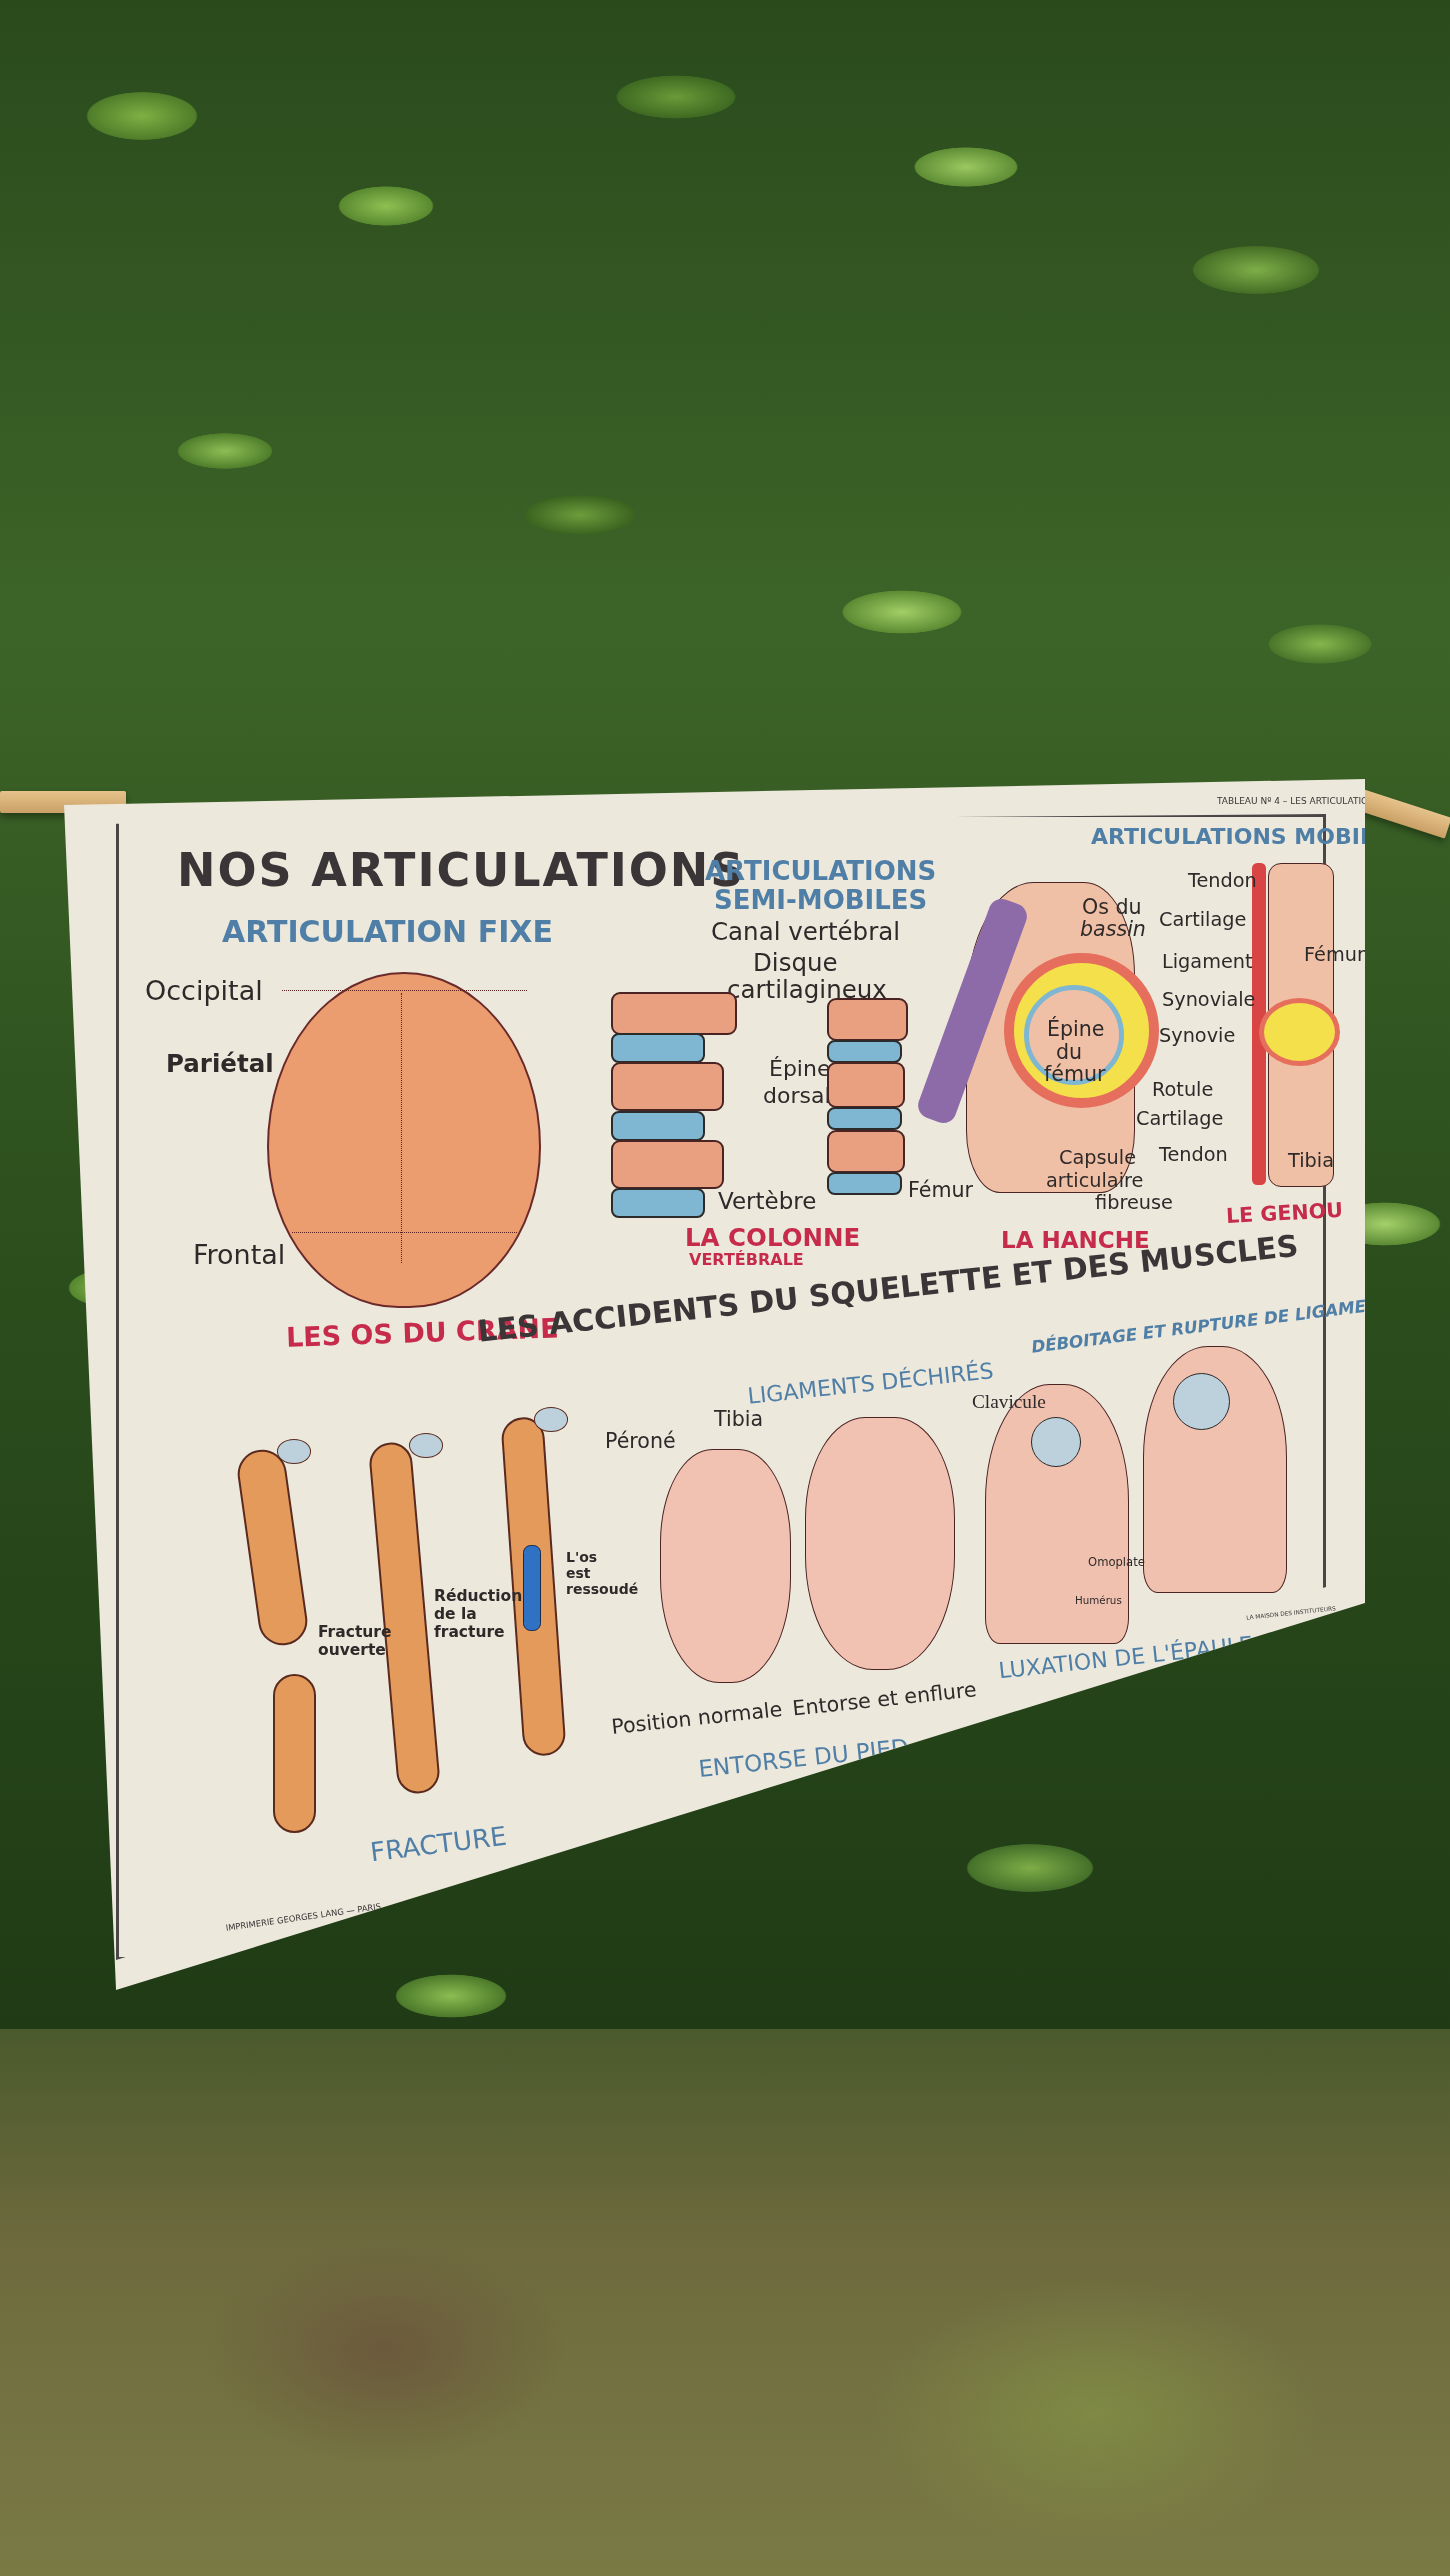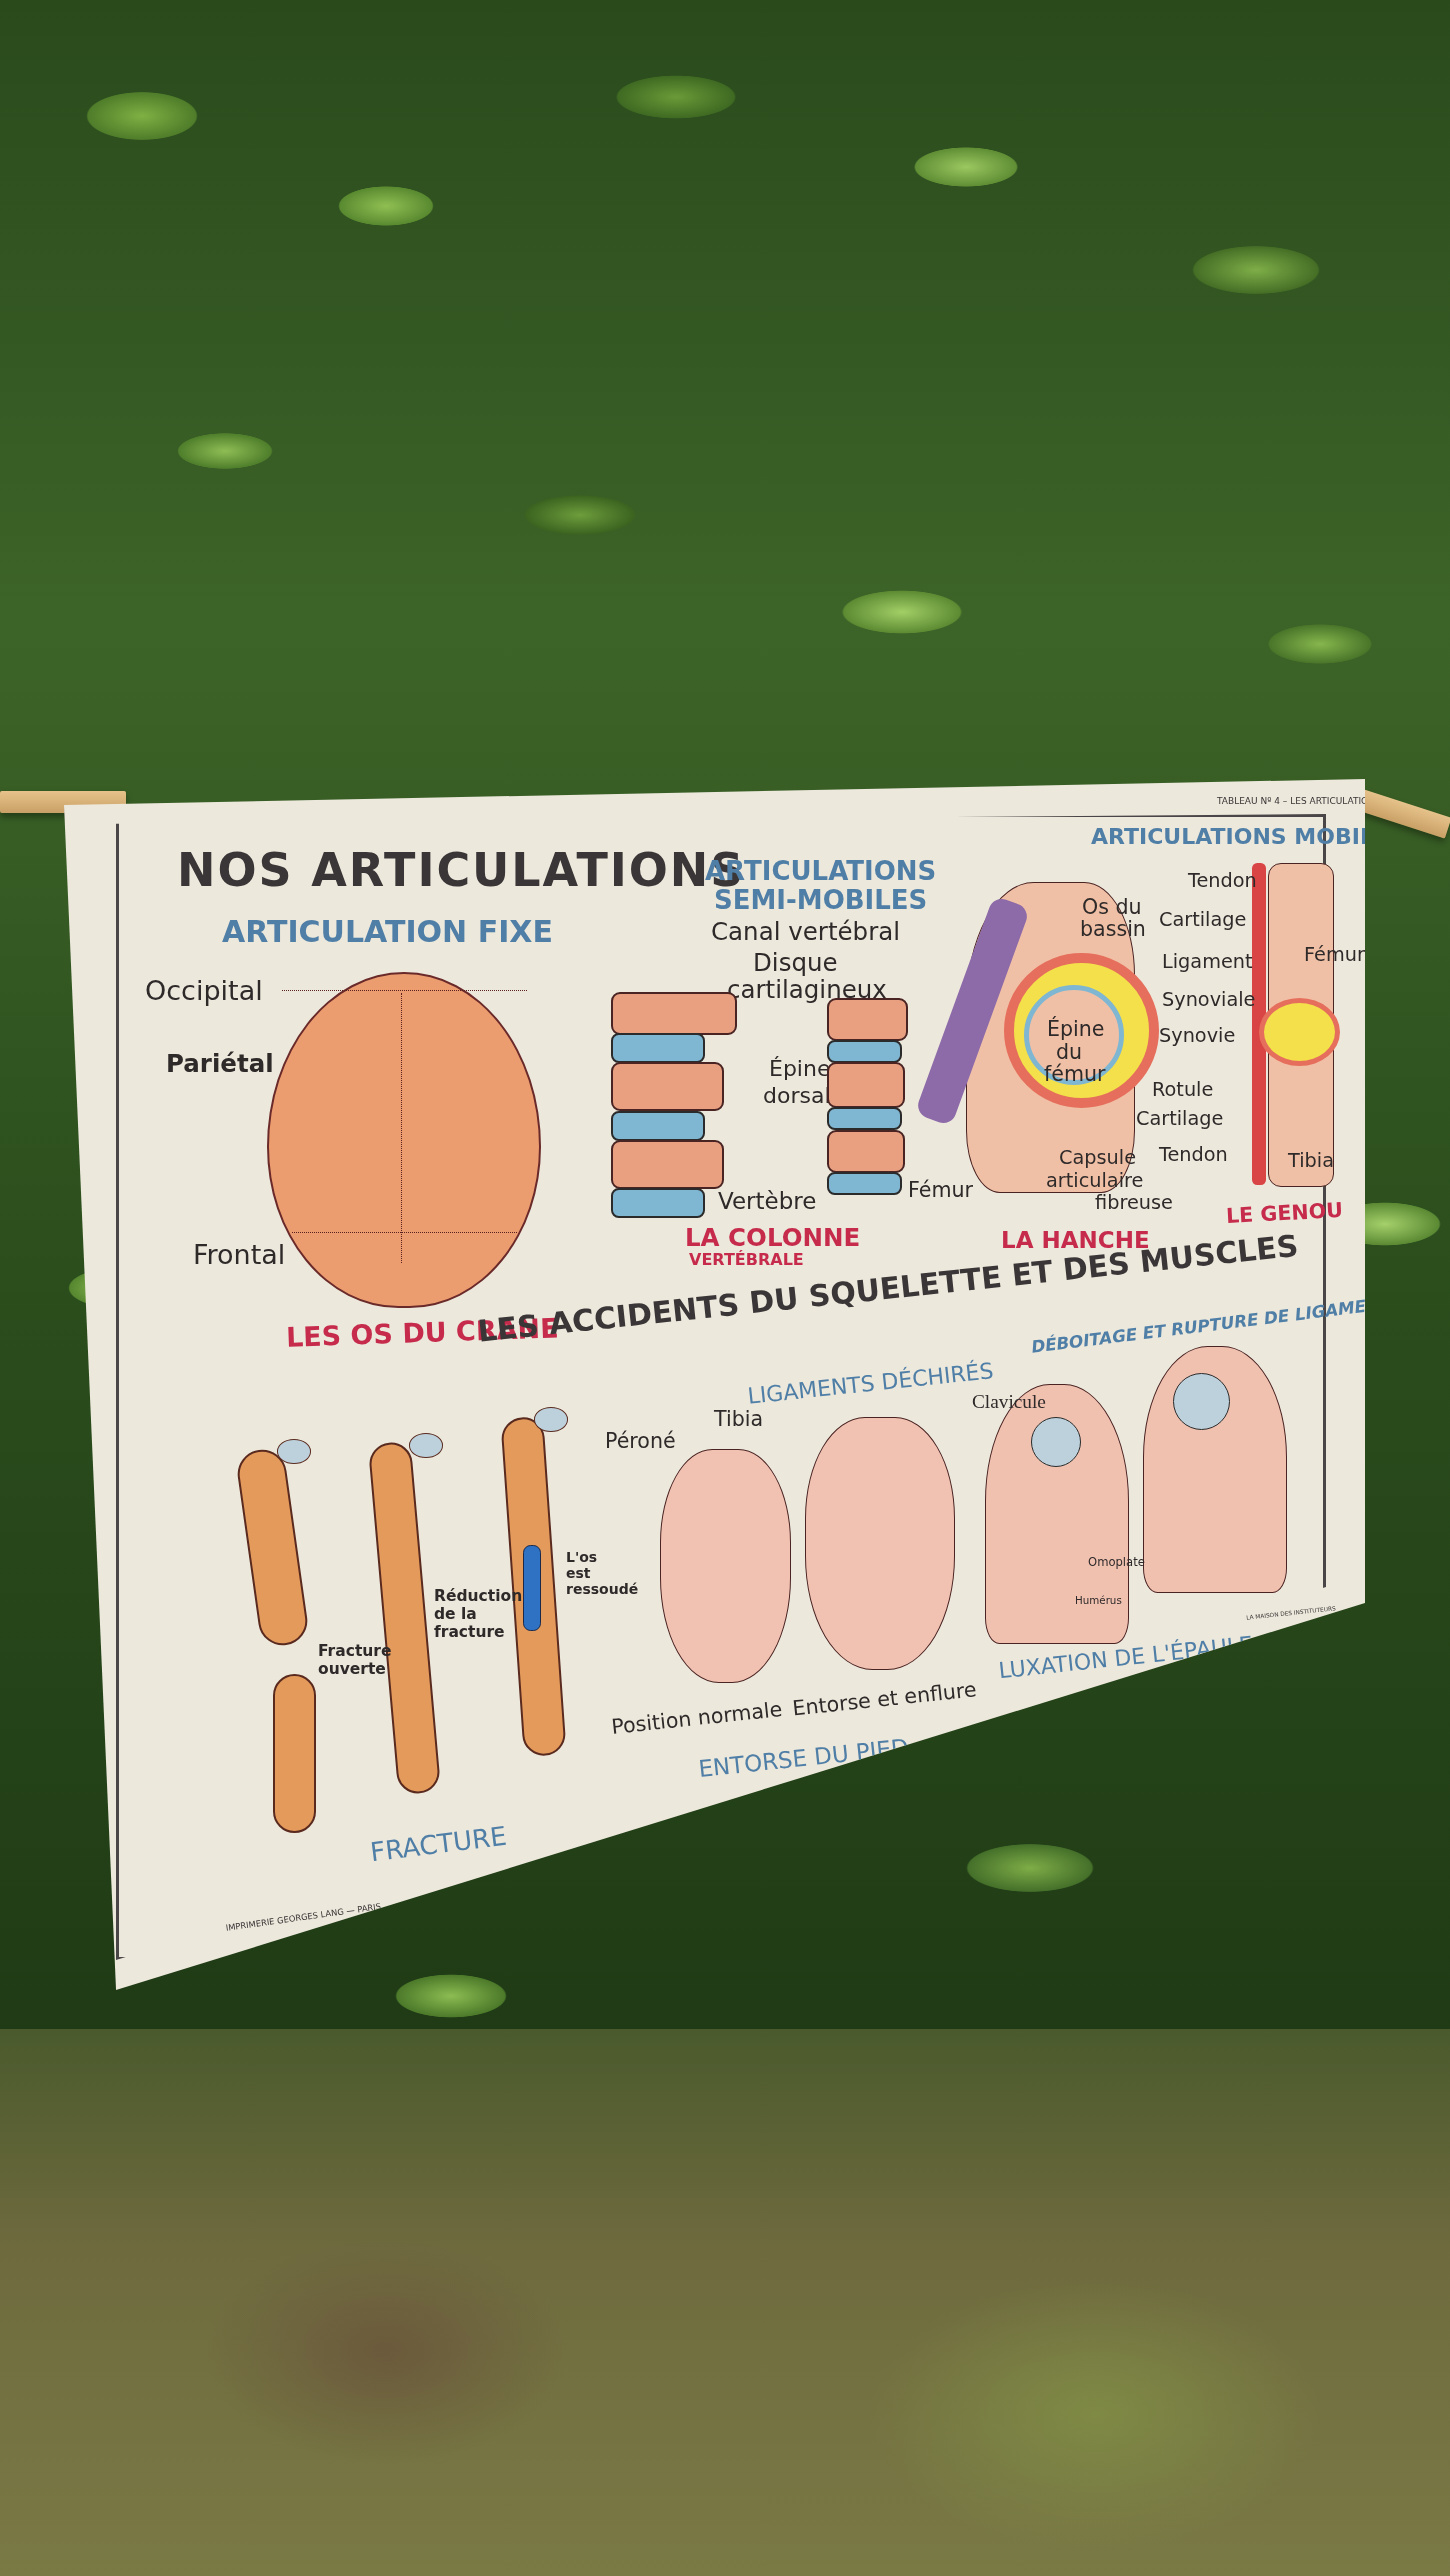--- a/index.html
+++ b/index.html
@@ -105,21 +105,21 @@
   <div class="t red" style="left:625px;top:471px;font-size:16px;">VERTÉBRALE</div>
 
   <div class="t blue" style="left:1027px;top:45px;font-size:22px;">ARTICULATIONS MOBILES</div>
   <div>
     <div class="joint" style="left:902px;top:103px;width:167px;height:309px;background:#f0c0a6;border:1.9px solid #4a2323;border-radius:40% 30% 20% 20%;"></div>
     <div class="joint" style="left:940px;top:174px;width:135px;height:135px;background:#f4e04a;border:10.3px solid #e56f5c;"></div>
     <div class="joint" style="left:960px;top:206px;width:90px;height:90px;background:#f0c0a6;border:5.2px solid #7fb6d2;"></div>
     <div style="position:absolute;left:889px;top:116px;width:39px;height:232px;background:#8d6aa8;transform:rotate(20deg);border-radius:13px;"></div>
   </div>
   <div class="t lbl" style="left:1018px;top:116px;font-size:20.6px;">Os du</div>
-  <div class="t lbl" style="left:1016px;top:138px;font-size:20.6px;">bassin</div>
+  <div class="t lbl" style="left:1016px;top:138px;font-size:20.6px;font-style:italic;">bassin</div>
   <div class="t lbl" style="left:983px;top:238px;font-size:20.6px;">Épine</div>
   <div class="t lbl" style="left:992px;top:261px;font-size:20.6px;">du</div>
   <div class="t lbl" style="left:980px;top:283px;font-size:20.6px;">fémur</div>
   <div class="t lbl" style="left:844px;top:399px;font-size:20.6px;">Fémur</div>
   <div class="t lbl" style="left:995px;top:367px;font-size:19.3px;">Capsule</div>
   <div class="t lbl" style="left:982px;top:390px;font-size:19.3px;">articulaire</div>
   <div class="t lbl" style="left:995px;top:412px;font-size:19.3px;margin-left:36px;">fibreuse</div>
   <div class="t red" style="left:937px;top:448px;font-size:23px;">LA HANCHE</div>
 
   <div>
@@ -144,21 +144,21 @@
   <div>
     <div class="bone" style="left:184px;top:670px;width:45px;height:193px;transform:rotate(-8deg);"></div>
     <div class="bone" style="left:209px;top:895px;width:39px;height:155px;"></div>
     <div class="boneEnd" style="left:213px;top:660px;width:32px;height:22.5px;"></div>
     <div class="bone" style="left:319px;top:663px;width:39px;height:348px;transform:rotate(-5deg);"></div>
     <div class="boneEnd" style="left:345px;top:654px;width:32px;height:22.5px;"></div>
     <div class="bone" style="left:448px;top:638px;width:39px;height:335px;transform:rotate(-4deg);"></div>
     <div style="position:absolute;left:459px;top:766px;width:15.5px;height:84px;background:#2f72c4;border:1.9px solid #1b2a4a;border-radius:7.7px;"></div>
     <div class="boneEnd" style="left:470px;top:628px;width:32px;height:22.5px;"></div>
   </div>
-  <div class="t lbl" style="left:254px;top:844px;font-size:15.5px;font-weight:bold;white-space:normal;width:64px;margin-top:19px;">Fracture ouverte</div>
+  <div class="t lbl" style="left:254px;top:844px;font-size:15.5px;font-weight:bold;white-space:normal;width:64px;">Fracture ouverte</div>
   <div class="t lbl" style="left:370px;top:808px;font-size:15.5px;font-weight:bold;white-space:normal;width:90px;">Réduction de la fracture</div>
   <div class="t lbl" style="left:502px;top:770px;font-size:14px;font-weight:bold;white-space:normal;width:58px;">L'os est ressoudé</div>
   <div class="t blue" style="left:306px;top:1050px;font-size:26px;font-weight:normal;transform:rotate(-7deg);">FRACTURE</div>
 
   <div class="t blue" style="left:683px;top:592px;font-size:22px;font-weight:normal;transform:rotate(-6deg);">LIGAMENTS DÉCHIRÉS</div>
   <div class="ankle" style="left:596px;top:670px;width:129px;height:232px;"></div>
   <div class="ankle" style="left:741px;top:638px;width:148px;height:251px;"></div>
   <div class="t lbl" style="left:541px;top:650px;font-size:20.6px;">Péroné</div>
   <div class="t lbl" style="left:650px;top:628px;font-size:20.6px;">Tibia</div>
   <div class="t lbl" style="left:547px;top:927px;font-size:20.6px;transform:rotate(-6deg);">Position normale</div>

